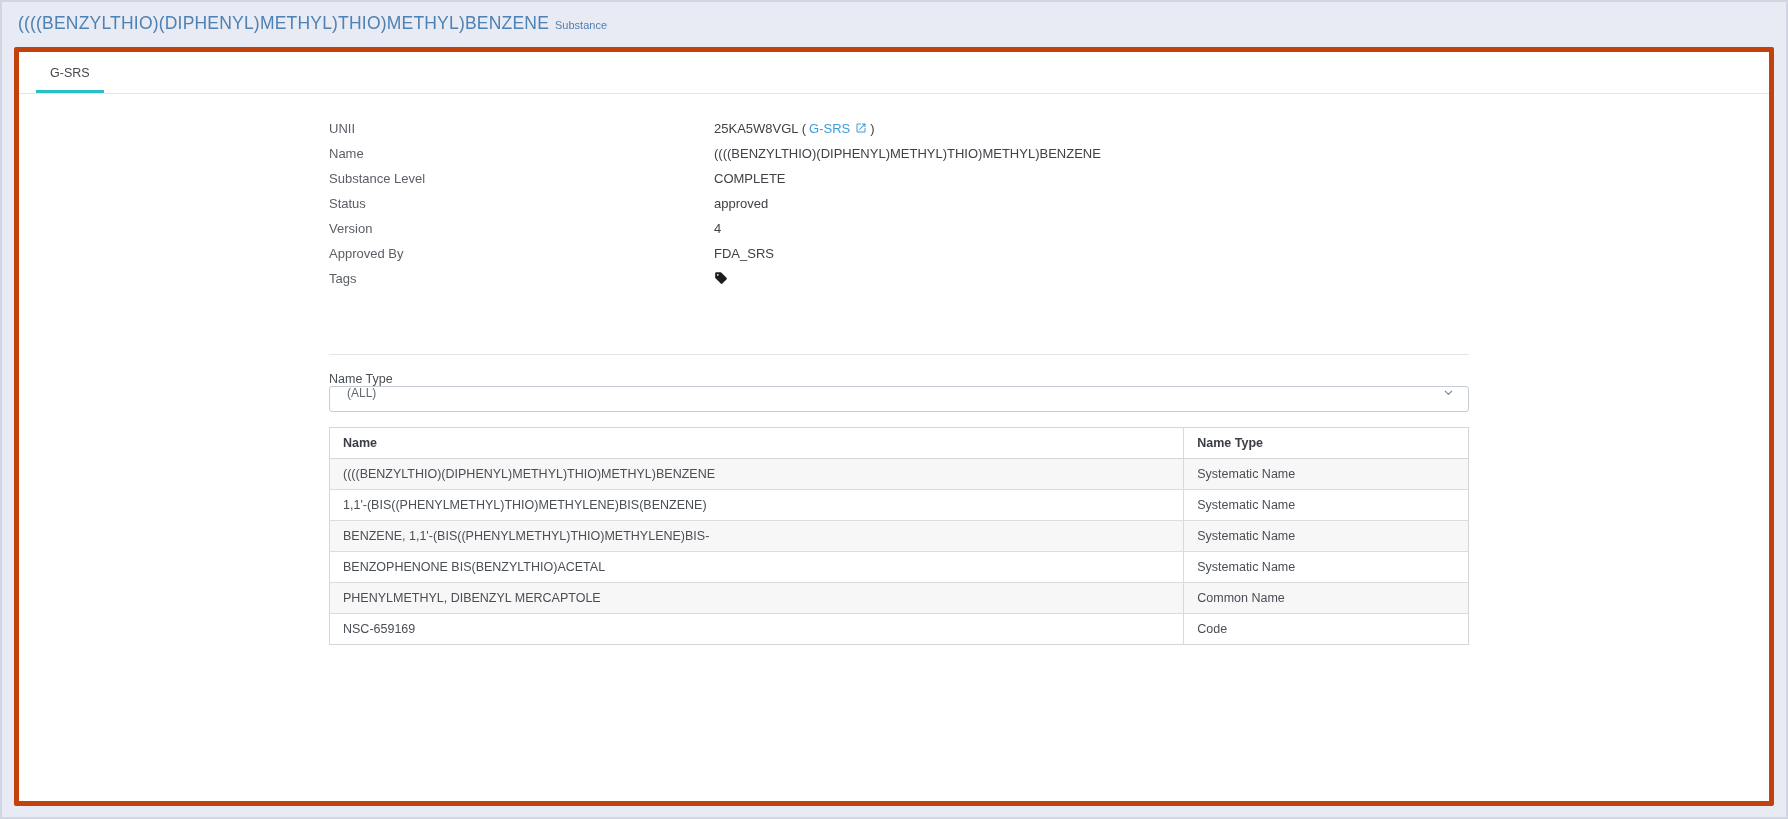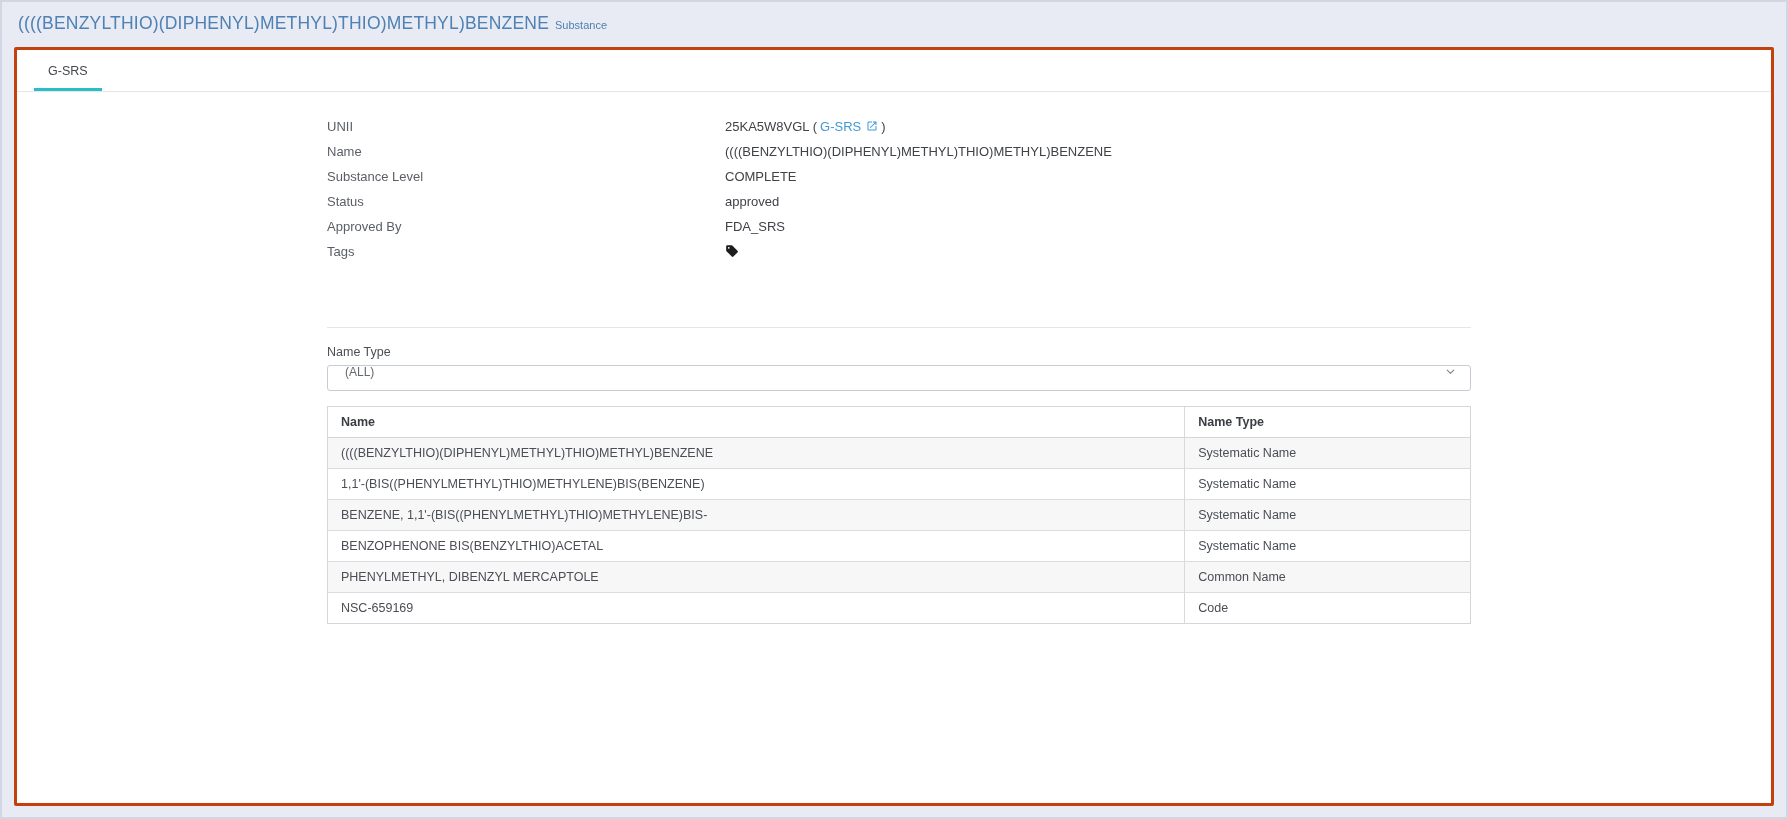--- a/index.html
+++ b/index.html
@@ -26,21 +26,21 @@
   .page-subtitle {
     color: #4e81b4;
     font-size: 11px;
     margin-left: 6px;
   }
 
   
   .card {
     margin: 0 14px;
     background: #ffffff;
-    border: 3px solid #c2410c;
+    border: 5px solid #c2410c;
     border-radius: 2px;
     height: 759px;
   }
 
   
   .tabbar {
     border-bottom: 1px solid #e4e6ea;
     padding-left: 17px;
     height: 42px;
     display: flex;
@@ -58,21 +58,20 @@
   
   .content {
     padding: 22px 300px 0 310px;
   }
 
   
   .kv-row {
     display: flex;
     height: 25px;
     align-items: center;
-    gap: 13px;
   }
   .kv-label {
     width: 385px;
     flex: 0 0 385px;
     color: #5a5e66;
     font-size: 13px;
   }
   .kv-value {
     color: #3f4247;
     font-size: 13px;
@@ -95,21 +94,20 @@
     margin-top: 63px;
   }
 
   
   .filter-label {
     margin-top: 17px;
     font-size: 12.5px;
     color: #4a4e55;
   }
   .dropdown {
-    margin-top: 6px;
     height: 26px;
     border: 1px solid #c6ccd4;
     border-radius: 3px;
     background: #fff;
     display: flex;
     align-items: center;
     justify-content: space-between;
     padding: 0 14px 12px 17px;
     cursor: pointer;
   }
@@ -171,20 +169,24 @@
           <span class="kv-label">Name</span>
           <span class="kv-value">((((BENZYLTHIO)(DIPHENYL)METHYL)THIO)METHYL)BENZENE</span>
         </div>
         <div class="kv-row">
           <span class="kv-label">Substance Level</span>
           <span class="kv-value">COMPLETE</span>
         </div>
         <div class="kv-row">
           <span class="kv-label">Status</span>
           <span class="kv-value">approved</span>
+        </div>
+        <div class="kv-row">
+          <span class="kv-label">Version</span>
+          <span class="kv-value">4</span>
         </div>
         <div class="kv-row">
           <span class="kv-label">Approved By</span>
           <span class="kv-value">FDA_SRS</span>
         </div>
         <div class="kv-row">
           <span class="kv-label">Tags</span>
           <span class="kv-value">
             <span class="tag-icon-wrap"><svg width="14" height="14" viewBox="0 0 24 24">
                 <path fill="#1d1d1d" d="M21.41 11.58l-9-9A2 2 0 0 0 11 2H4a2 2 0 0 0-2 2v7c0 .55.22 1.05.59 1.42l9 9a2 2 0 0 0 2.82 0l7-7a2 2 0 0 0 0-2.84zM6.5 8A1.5 1.5 0 1 1 8 6.5 1.5 1.5 0 0 1 6.5 8z"></path>

